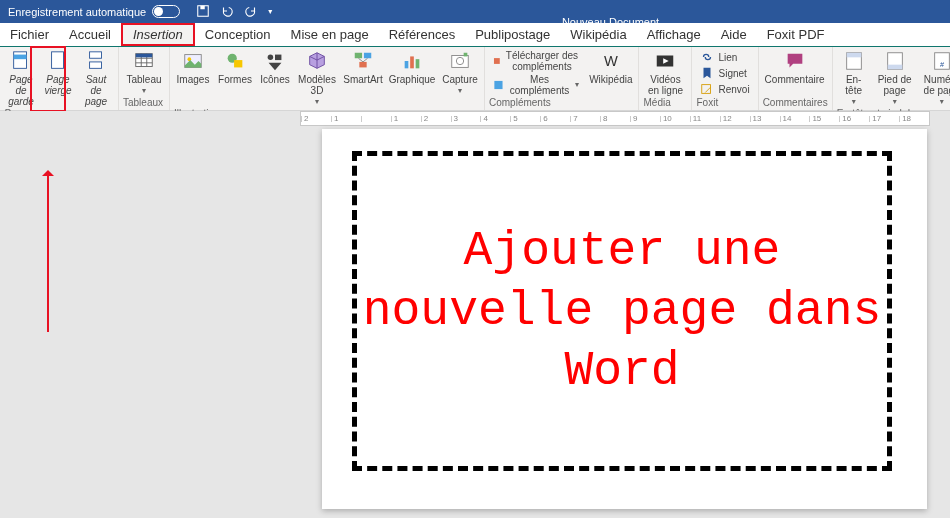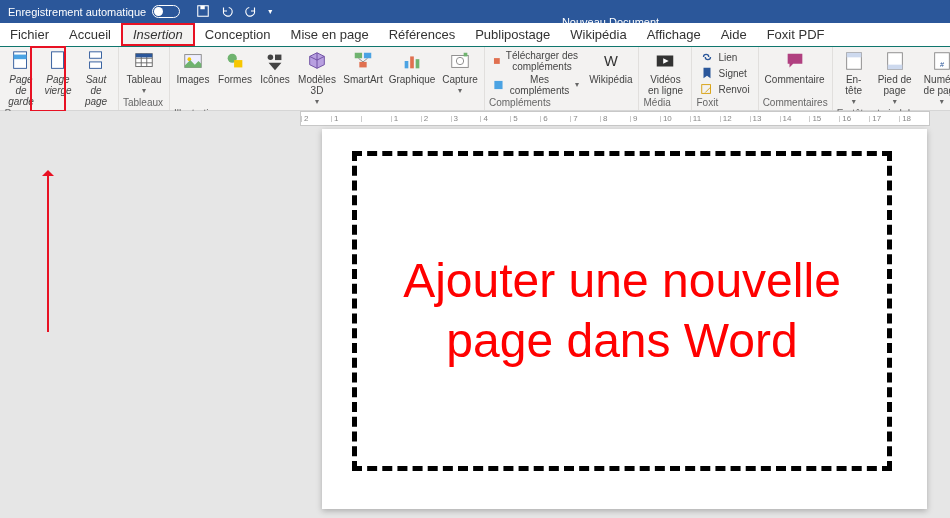--- a/index.html
+++ b/index.html
@@ -36,21 +36,21 @@
 .pages-box { position: absolute; left: 30px; top: -1px; width: 36px; height: 66px; border: 2px solid #e81123; pointer-events: none; }
 .arrow-red { position: absolute; left: 47px; top: 61px; width: 2px; height: 160px; background: #e81123; }
 .arrow-red::before { content: ""; position: absolute; top: -8px; left: -5px; border: 6px solid transparent; border-bottom-color: #e81123; }
 
 .canvas { position: relative; height: calc(518px - 23px - 24px - 64px); background: #e6e6e6; overflow: hidden; }
 .ruler-h { position: absolute; left: 300px; top: 0; width: 630px; height: 15px; background: #fff; border: 1px solid #c8c8c8; font-size: 8px; color: #888; display: flex; align-items: center; }
 .ruler-h .tick { flex: 1; text-align: center; border-left: 1px solid #ccc; height: 6px; position: relative; }
 .ruler-h .tick span { position: absolute; top: -2px; left: 2px; }
 .page { position: absolute; left: 322px; top: 18px; width: 605px; height: 380px; background: #fff; box-shadow: 0 2px 6px rgba(0,0,0,0.25); }
 .textbox { position: absolute; left: 30px; top: 22px; width: 540px; height: 320px; border: 5px dashed #000; display: flex; align-items: center; justify-content: center; text-align: center; }
-.textbox-text { color: #ff0000; font-size: 48px; font-weight: 400; font-family: Liberation Sans, sans-serif; line-height: 1.25; }
+.textbox-text { color: #ff0000; font-size: 48px; font-weight: 400; font-family: Liberation Mono, monospace; line-height: 1.25; }
 </style>
 </head>
 <body>
 
 <div class="titlebar">
   <div class="autosave">
     <span>Enregistrement automatique</span>
     <span class="toggle"></span>
   </div>
   <div class="qat">

